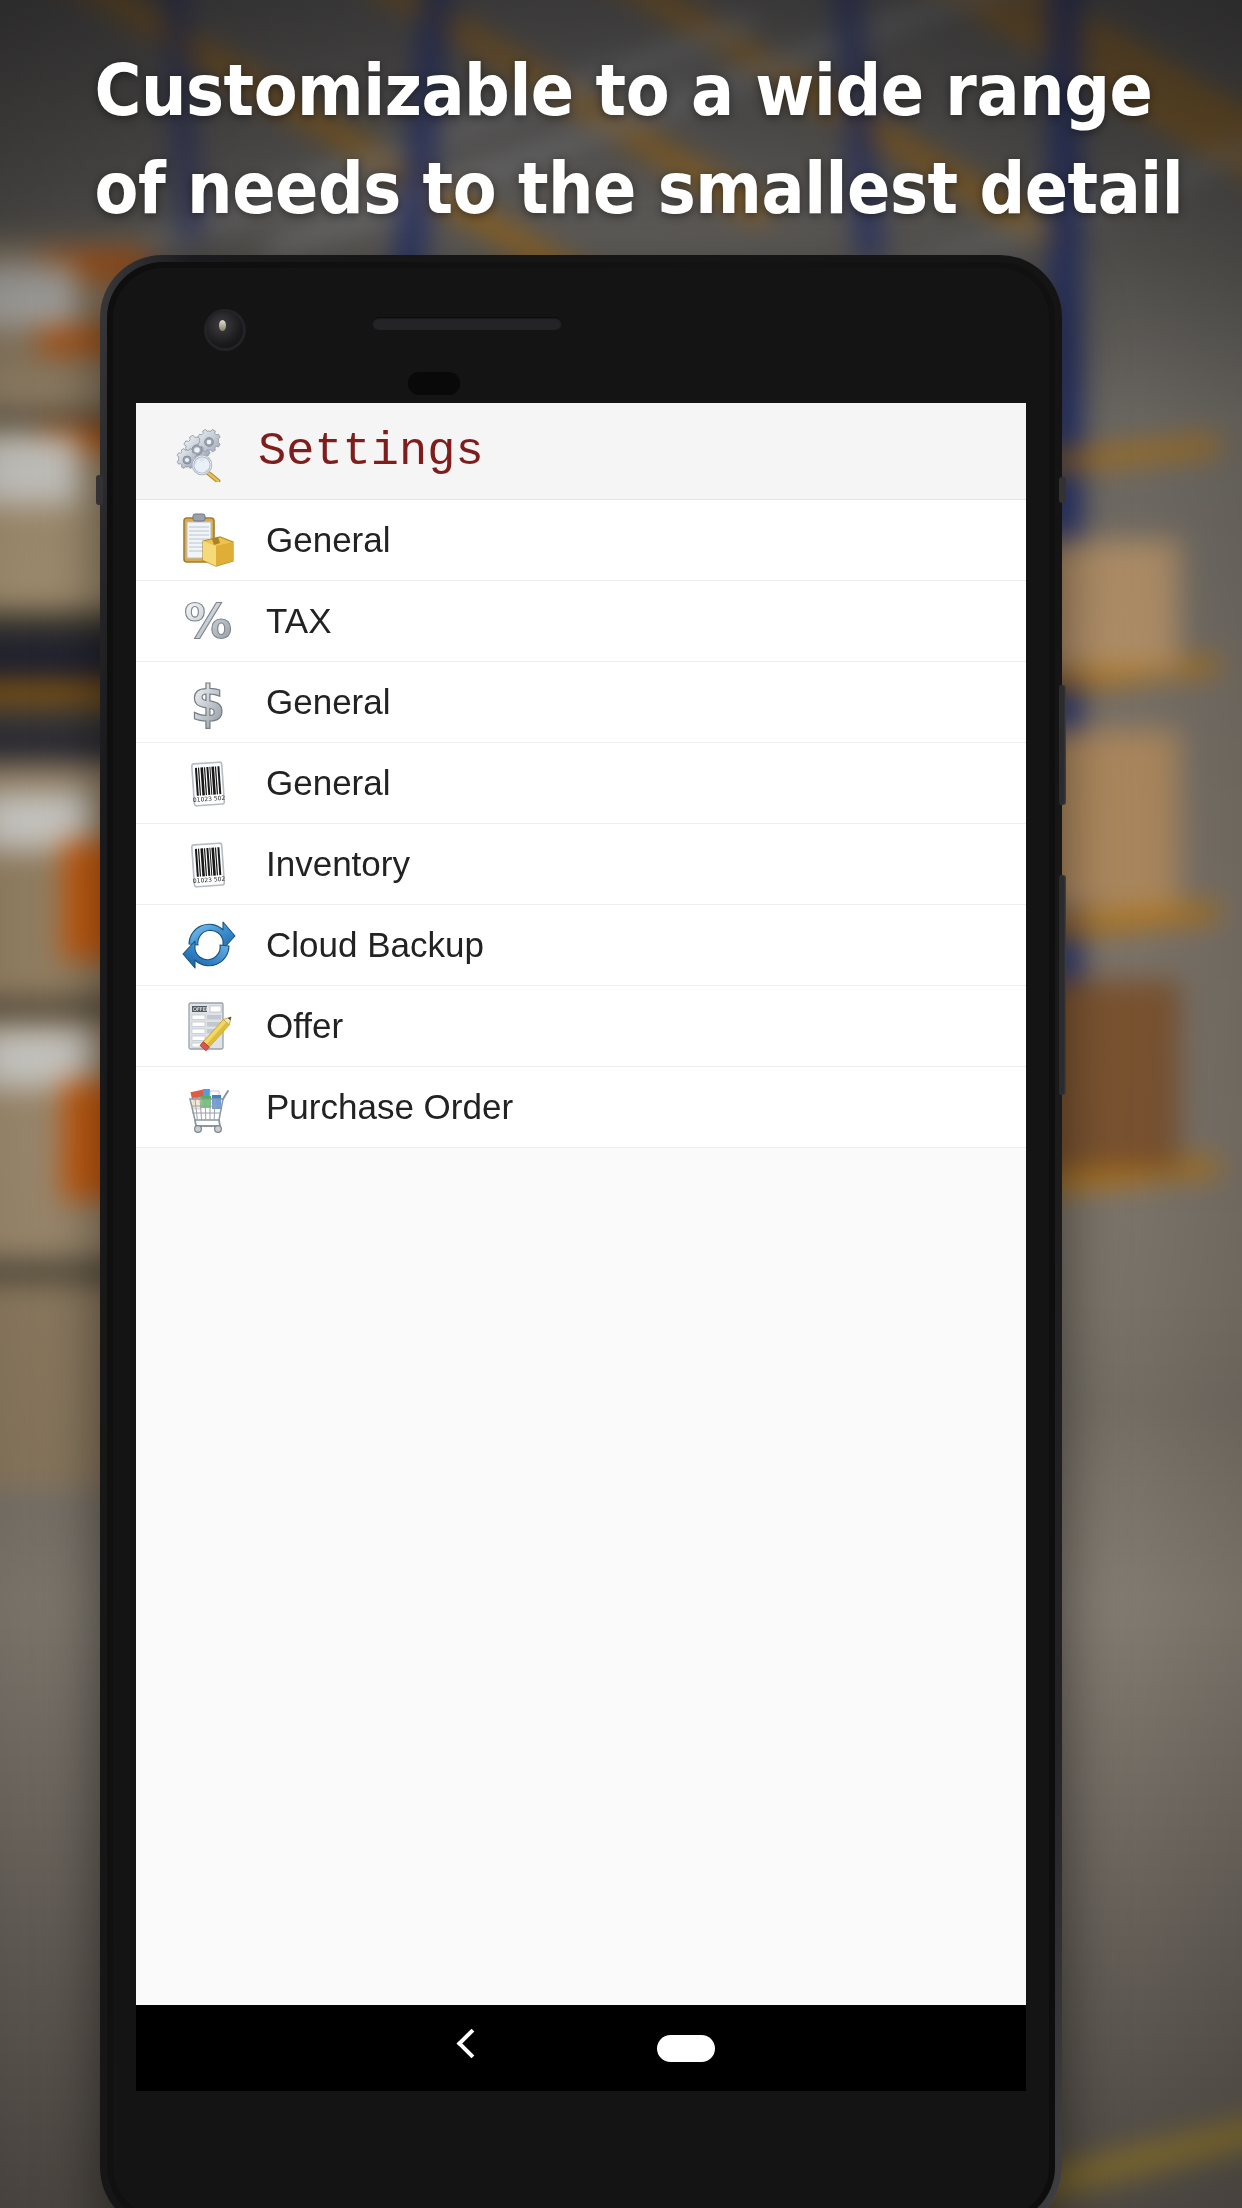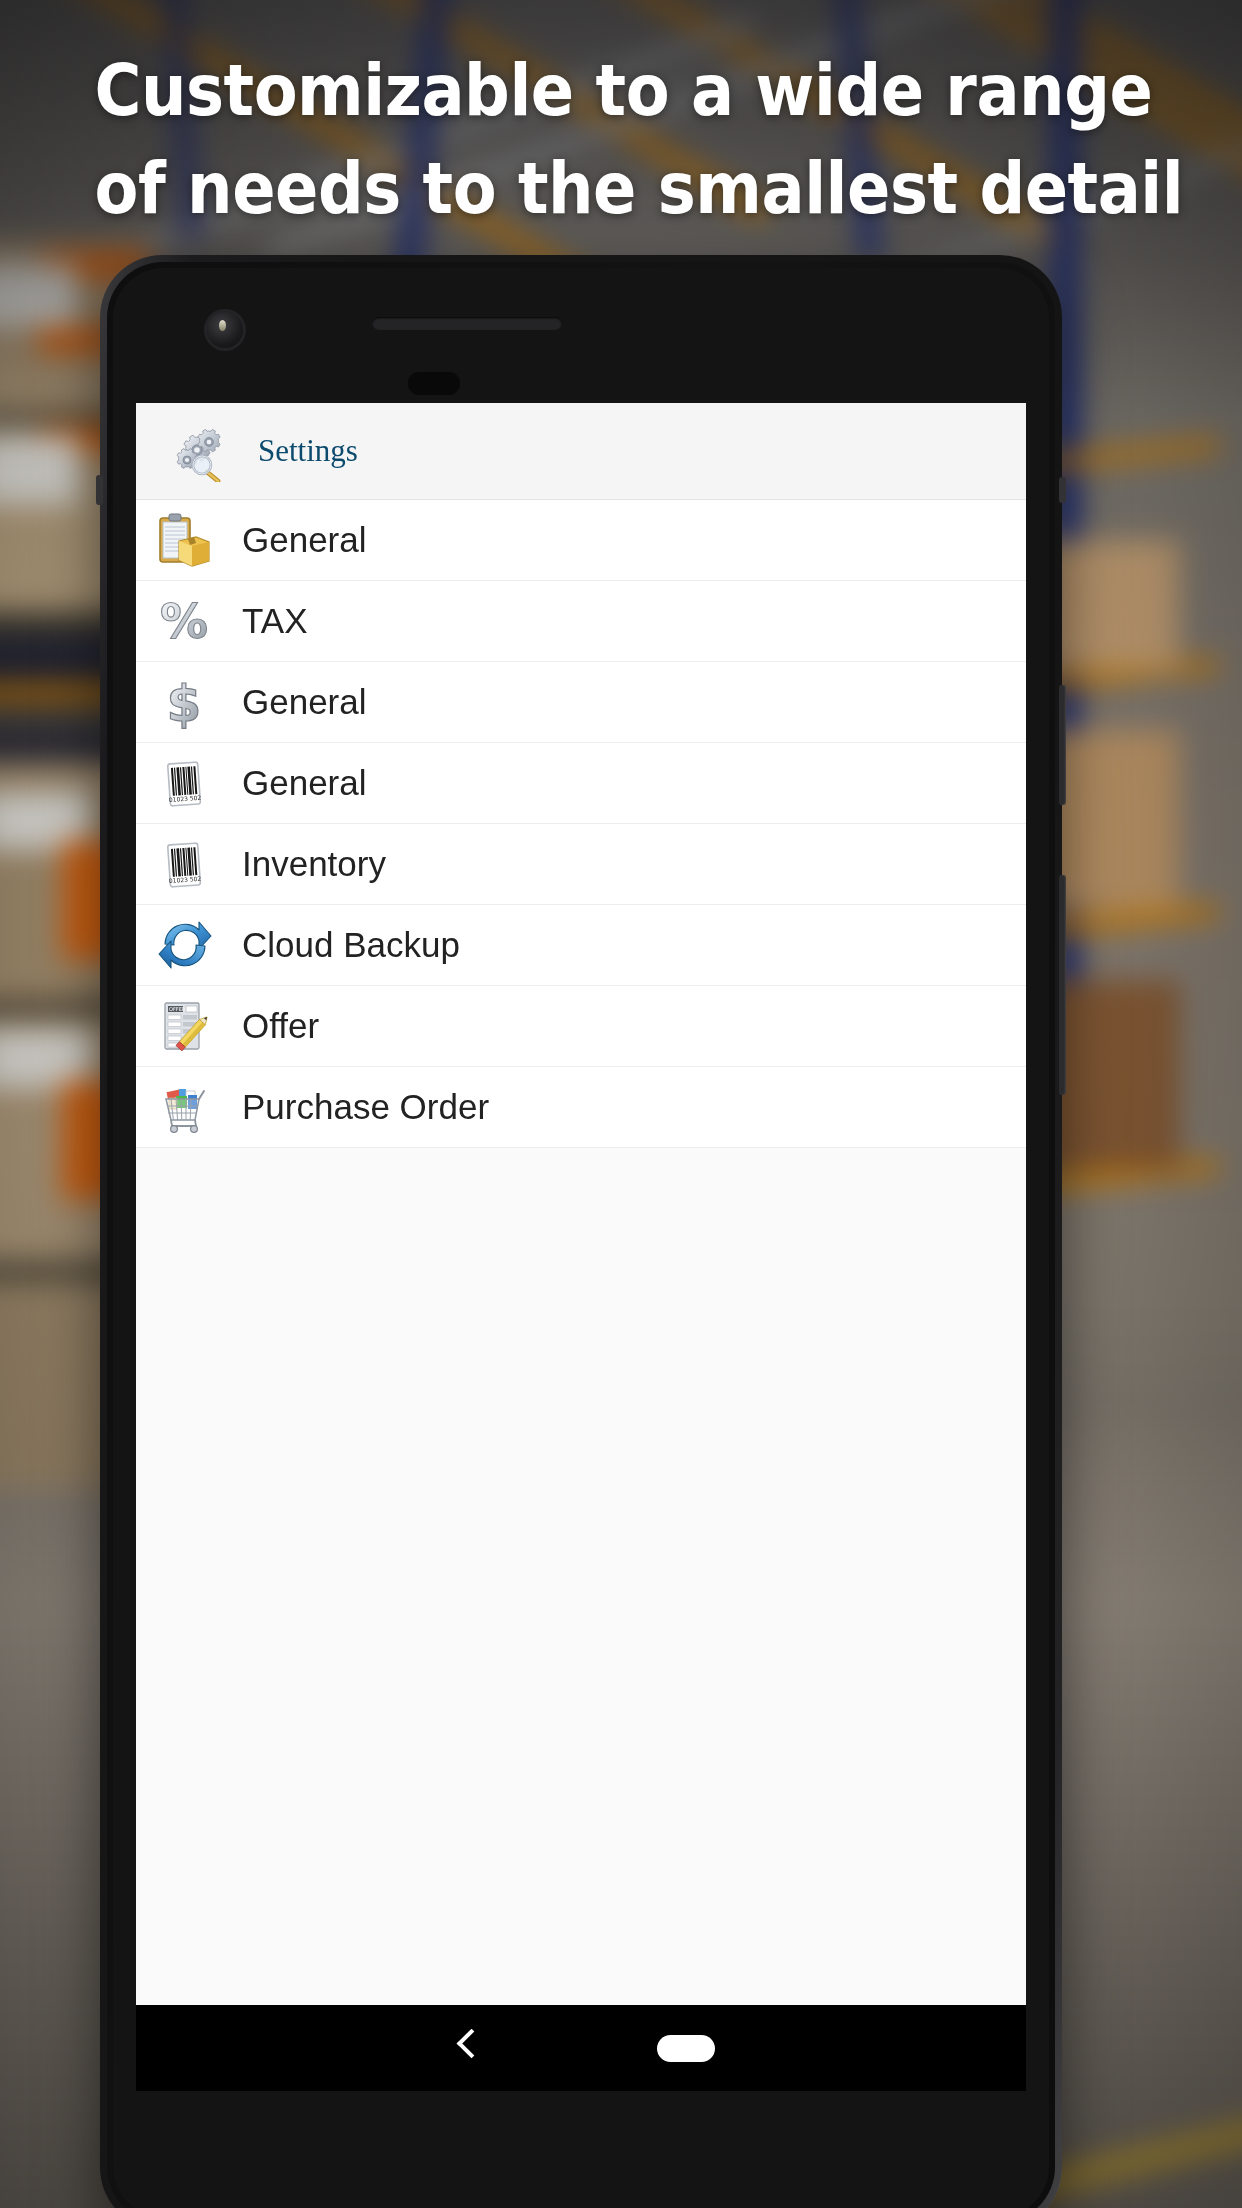--- a/index.html
+++ b/index.html
@@ -179,32 +179,32 @@
 
   .app-header {
     display: flex; align-items: center;
     height: 97px;
     background: #f5f5f5;
     border-bottom: 1px solid #e3e3e3;
     padding-left: 18px;
   }
   .app-header .ico { width: 92px; flex: 0 0 92px; display:flex; align-items:center; justify-content:center; }
   .app-header .ttl {
-    font-size: 31px; color: #0c4a6e; font-weight: 400;
-    font-family: Liberation Serif, serif;
+    font-size: 47px; color: #7f1d1d; font-weight: 400;
+    font-family: Liberation Mono, monospace;
     margin-left: 12px;
   }
 
   .list { background: #ffffff; }
   .row {
     display: flex; align-items: center;
     height: 81px;
     background: #ffffff;
     border-bottom: 1px solid #ededed;
-    padding-left: 2px;
+    padding-left: 26px;
   }
   .row .ico { width: 92px; flex: 0 0 92px; display:flex; align-items:center; justify-content:center; }
   .row .lbl {
     font-size: 35px; color: #222222; font-weight: 400;
     margin-left: 12px;
     font-family: "Liberation Sans", sans-serif;
   }
   .list-filler { background: #fafafa; height: 190px; }
 
   

